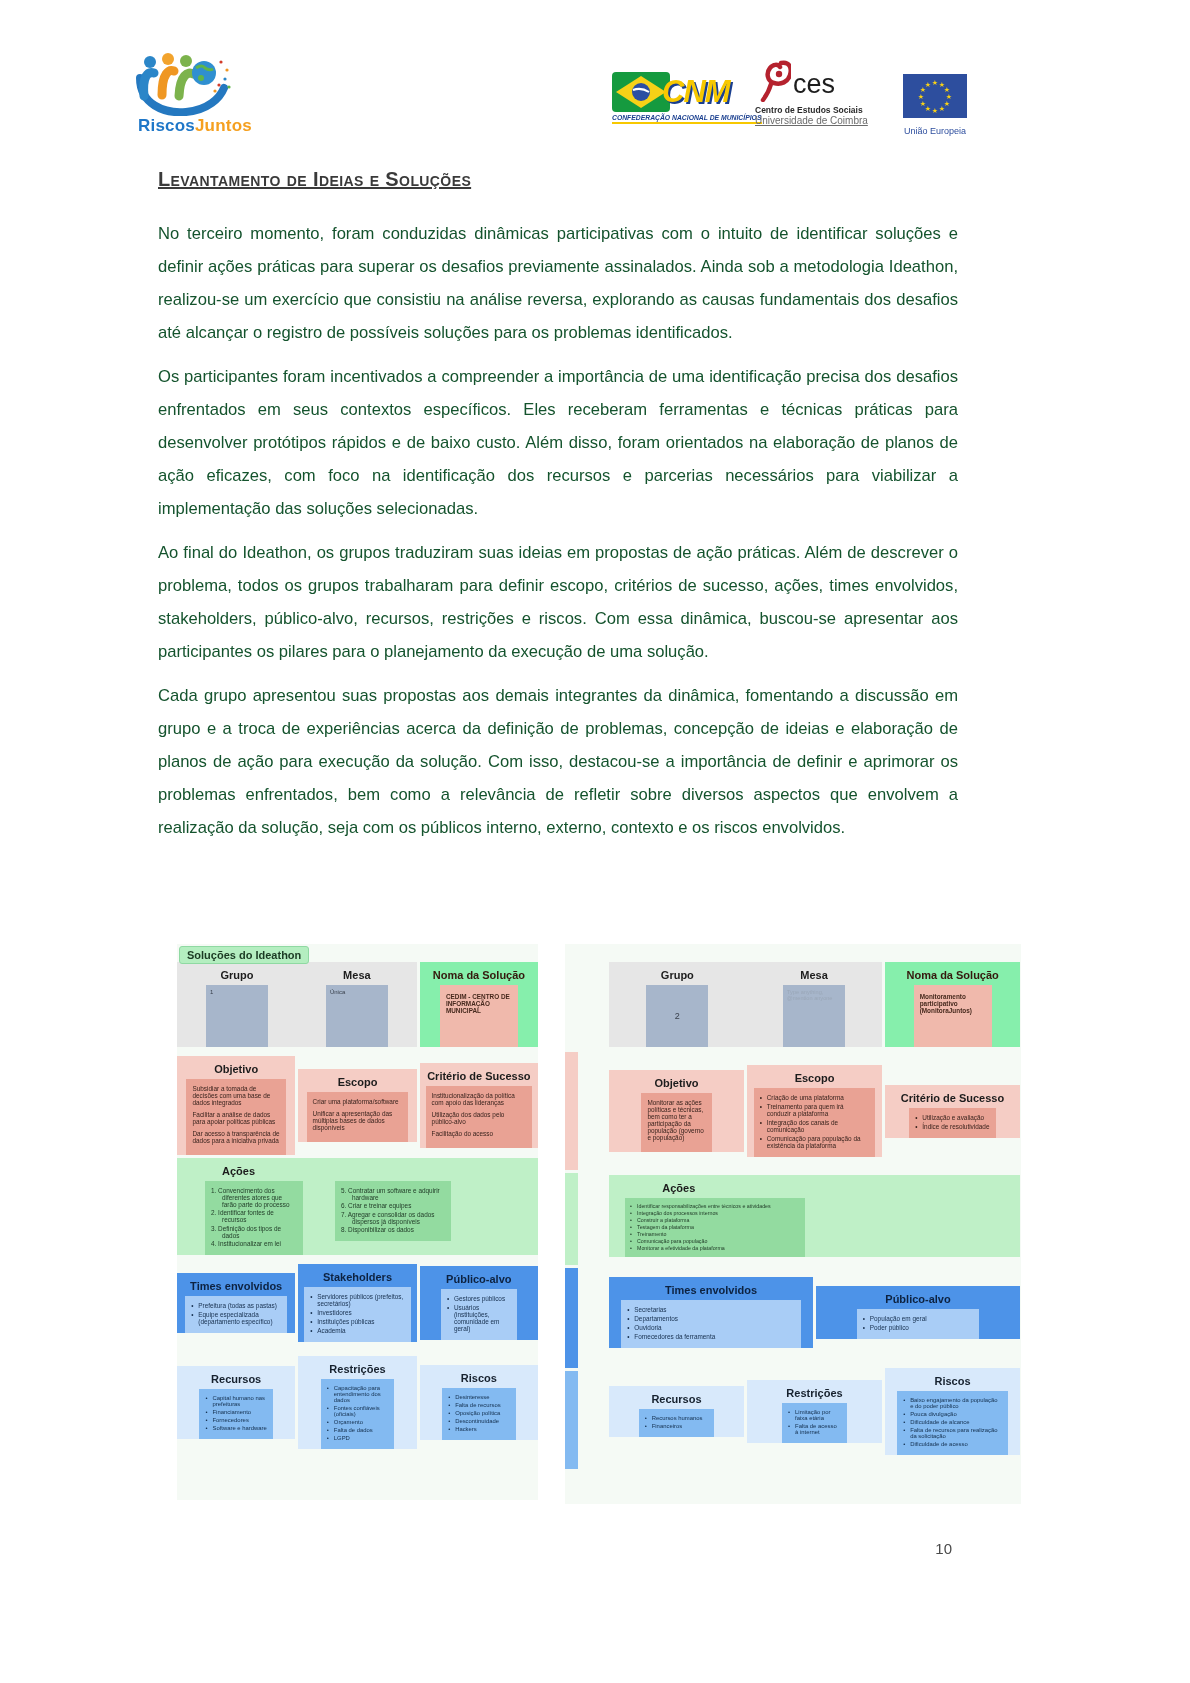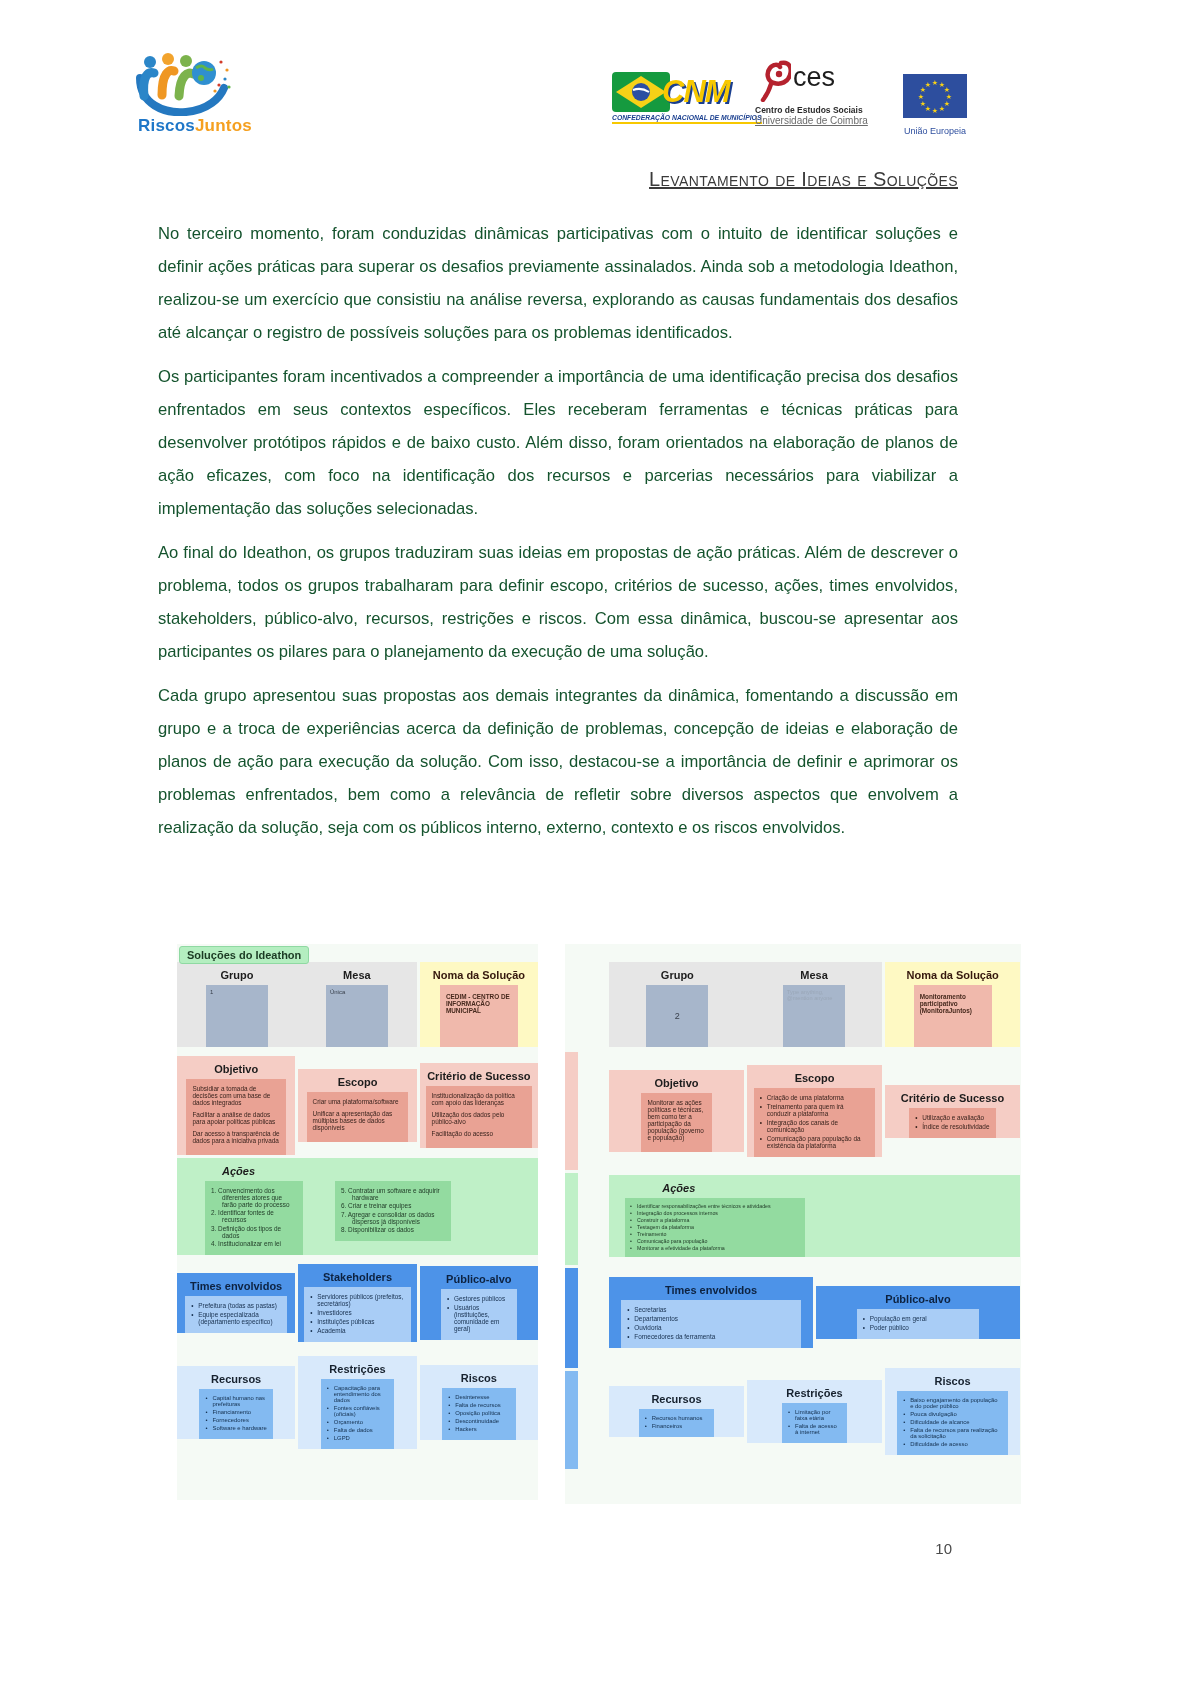--- a/index.html
+++ b/index.html
@@ -13,67 +13,67 @@
   .inova-word{font-size:17px;font-weight:bold;letter-spacing:.2px;margin-top:-4px;margin-left:8px;}
   .inova-word .p1{color:#1f77c8;}
   .inova-word .p2{color:#f5a020;}
   .logo-cnm{left:612px;top:72px;width:150px;}
   .cnm-top{display:flex;align-items:center;}
   .cnm-acronym{font-size:31px;font-weight:bold;font-style:italic;color:#f7c800;
     text-shadow:2px 2px 0 #1a3f8f;margin-left:-8px;letter-spacing:-1px;}
   .cnm-tagline{font-size:6.8px;font-weight:bold;font-style:italic;color:#1a3f8f;
     border-bottom:2px solid #f7c800;padding-bottom:1px;margin-top:2px;white-space:nowrap;}
   .logo-ces{left:755px;top:56px;width:125px;}
-  .ces-top{display:flex;align-items:center;}
+  .ces-top{display:flex;align-items:flex-end;}
   .ces-acronym{font-size:27px;color:#1d1d1d;line-height:1;margin-left:2px;margin-bottom:4px;}
   .ces-l1{font-size:8.5px;font-weight:bold;color:#2b2b2b;margin-top:3px;}
   .ces-l2{font-size:10px;color:#6b6b6b;text-decoration:underline;}
   .logo-eu{left:900px;top:74px;width:70px;text-align:center;}
   .eu-label{font-size:9px;color:#2d4e9e;margin-top:4px;}
   
   .text-col{position:absolute;left:158px;top:168px;width:800px;}
   .doc-title{font-size:20px;font-variant:small-caps;letter-spacing:.4px;color:#3a3a3a;
-    text-decoration:underline;font-weight:400;margin:0 0 26px 0;text-align:right;}
+    text-decoration:underline;font-weight:700;margin:0 0 26px 0;}
   .para{font-size:16.6px;line-height:33px;text-align:justify;margin:0 0 11px 0;color:#14532d;}
   .page-number{position:absolute;right:238px;top:1540px;font-size:15px;color:#4a4a4a;}
   
   .board{position:absolute;background:#f5faf5;}
   .b1{left:177px;top:944px;width:361px;height:556px;}
   .b2{left:565px;top:944px;width:456px;height:560px;}
   .grid{position:relative;margin-top:12px;}
   .b1 .grid{width:361px;}
   .b2 .grid{margin-left:44px;width:411px;}
   .tag{position:absolute;left:2px;top:2px;z-index:3;background:#b4eec0;color:#1b3a23;
     font-size:11px;font-weight:bold;padding:2px 7px;border-radius:3px;border:1px solid #8fd9a2;}
   .row{display:flex;gap:3px;align-items:center;}
   .block{overflow:hidden;position:relative;}
   .b1 .r1{height:96px;} .b1 .r2{height:106px;} .b1 .r3{height:96px;} .b1 .r4{height:98px;} .b1 .r5{height:100px;}
   .b2 .r1{height:96px;} .b2 .r2{height:118px;} .b2 .r3{height:92px;} .b2 .r4{height:100px;} .b2 .r5{height:98px;}
   .w1{flex:1;} .w2{flex:2.03;} .full{flex:1;}
-  .gray{background:#e6e6e6;} .orange{background:#fef9c3;} .pinkrow{background:#f5cdc5;}
+  .gray{background:#e6e6e6;} .orange{background:#86efac;} .pinkrow{background:#f5cdc5;}
   .greenrow{background:#bff0c7;} .bluerow{background:#4d93e8;} .lbluerow{background:#d8e9fb;}
   .hdr{font-weight:bold;font-size:11px;text-align:center;padding:7px 2px 4px;color:#1c1c1c;}
   .orange .hdr{color:#35180d;} .bluerow .hdr{color:#0d2240;} .lbluerow .hdr{color:#16212e;}
   .cols2{display:flex;} .cols2 .col{flex:1;display:flex;flex-direction:column;align-items:center;}
   .blockcol{display:flex;flex-direction:column;align-items:center;}
   .sticky{box-sizing:border-box;}
   .note-gray{width:62px;height:62px;background:#a7b6cb;font-size:6px;color:#39404c;padding:4px;text-align:left;}
   .note-gray.ctr{display:flex;align-items:center;justify-content:center;font-size:9px;}
   .note-gray.ph{color:#9aa7b8;font-size:5.6px;}
   .note-pink{width:78px;min-height:62px;background:#f0b9ac;font-size:6.4px;color:#46291d;
     padding:8px 6px;font-weight:600;text-align:left;}
   .note-salmon{background:#e9a294;font-size:6.4px;color:#39231d;padding:6px;text-align:left;}
   .note-green{background:#93dba0;font-size:6.4px;color:#1f3a26;padding:6px;text-align:left;}
   .note-blue{background:#a9cdf6;font-size:6.4px;color:#17304f;padding:6px;text-align:left;}
   .note-dblue{background:#83baf1;font-size:5.9px;color:#14304f;padding:6px;text-align:left;}
   .bul .li{position:relative;padding-left:7px;margin-bottom:2px;}
   .bul .li::before{content:"•";position:absolute;left:0;}
   .num .li{padding-left:11px;text-indent:-11px;margin-bottom:1.5px;}
   .paras .li{margin-bottom:5px;}
-  .acoes-hdr{width:33%;font-style:italic;}
+  .acoes-hdr{width:33%;}
   .acoes-notes{display:flex;align-items:flex-start;padding-left:28px;gap:32px;}
   .an1{width:98px;} .an2{width:116px;}
   .b2 .acoes-notes{padding-left:16px;}
   .an-wide{width:180px;font-size:5.3px;padding:5px;}
   .an-wide .li{margin-bottom:1px;}
   
   .sliver{position:absolute;left:0;width:13px;}
   .sv2{top:108px;height:118px;background:#f5cdc5;}
   .sv3{top:229px;height:92px;background:#bff0c7;}
   .sv4{top:324px;height:100px;background:#4d93e8;}

